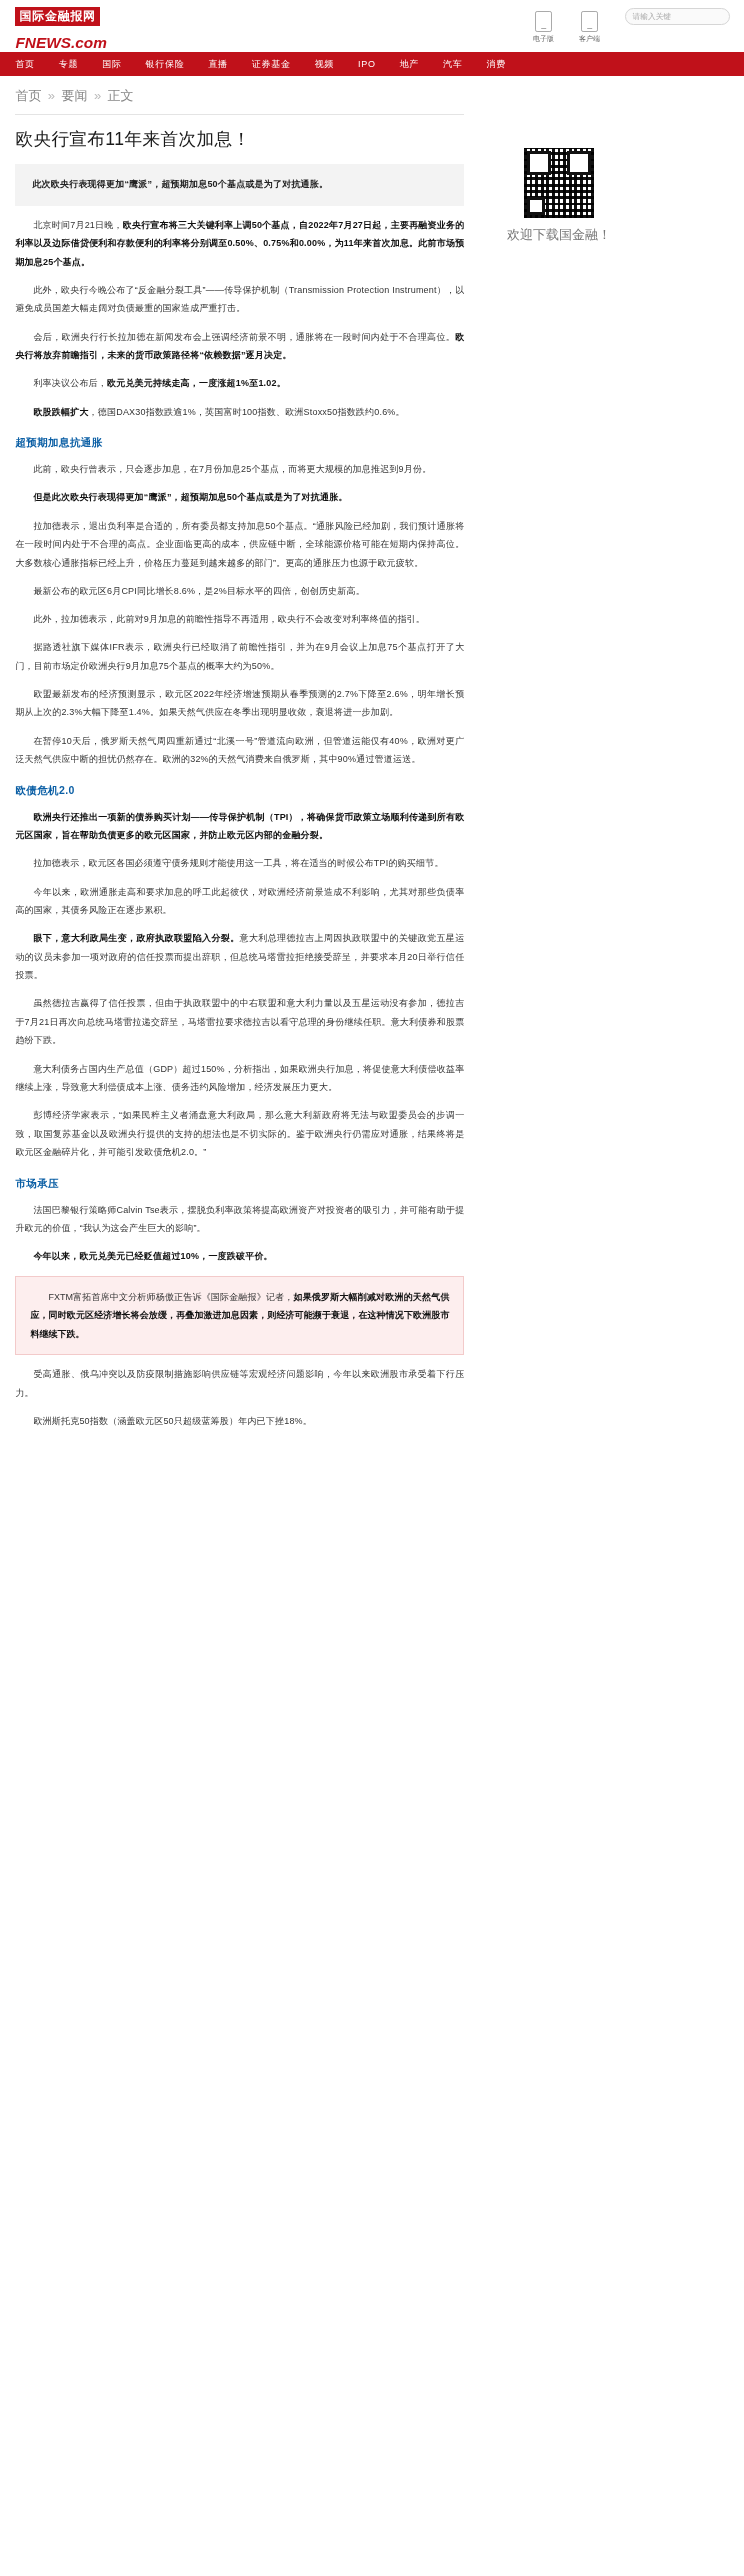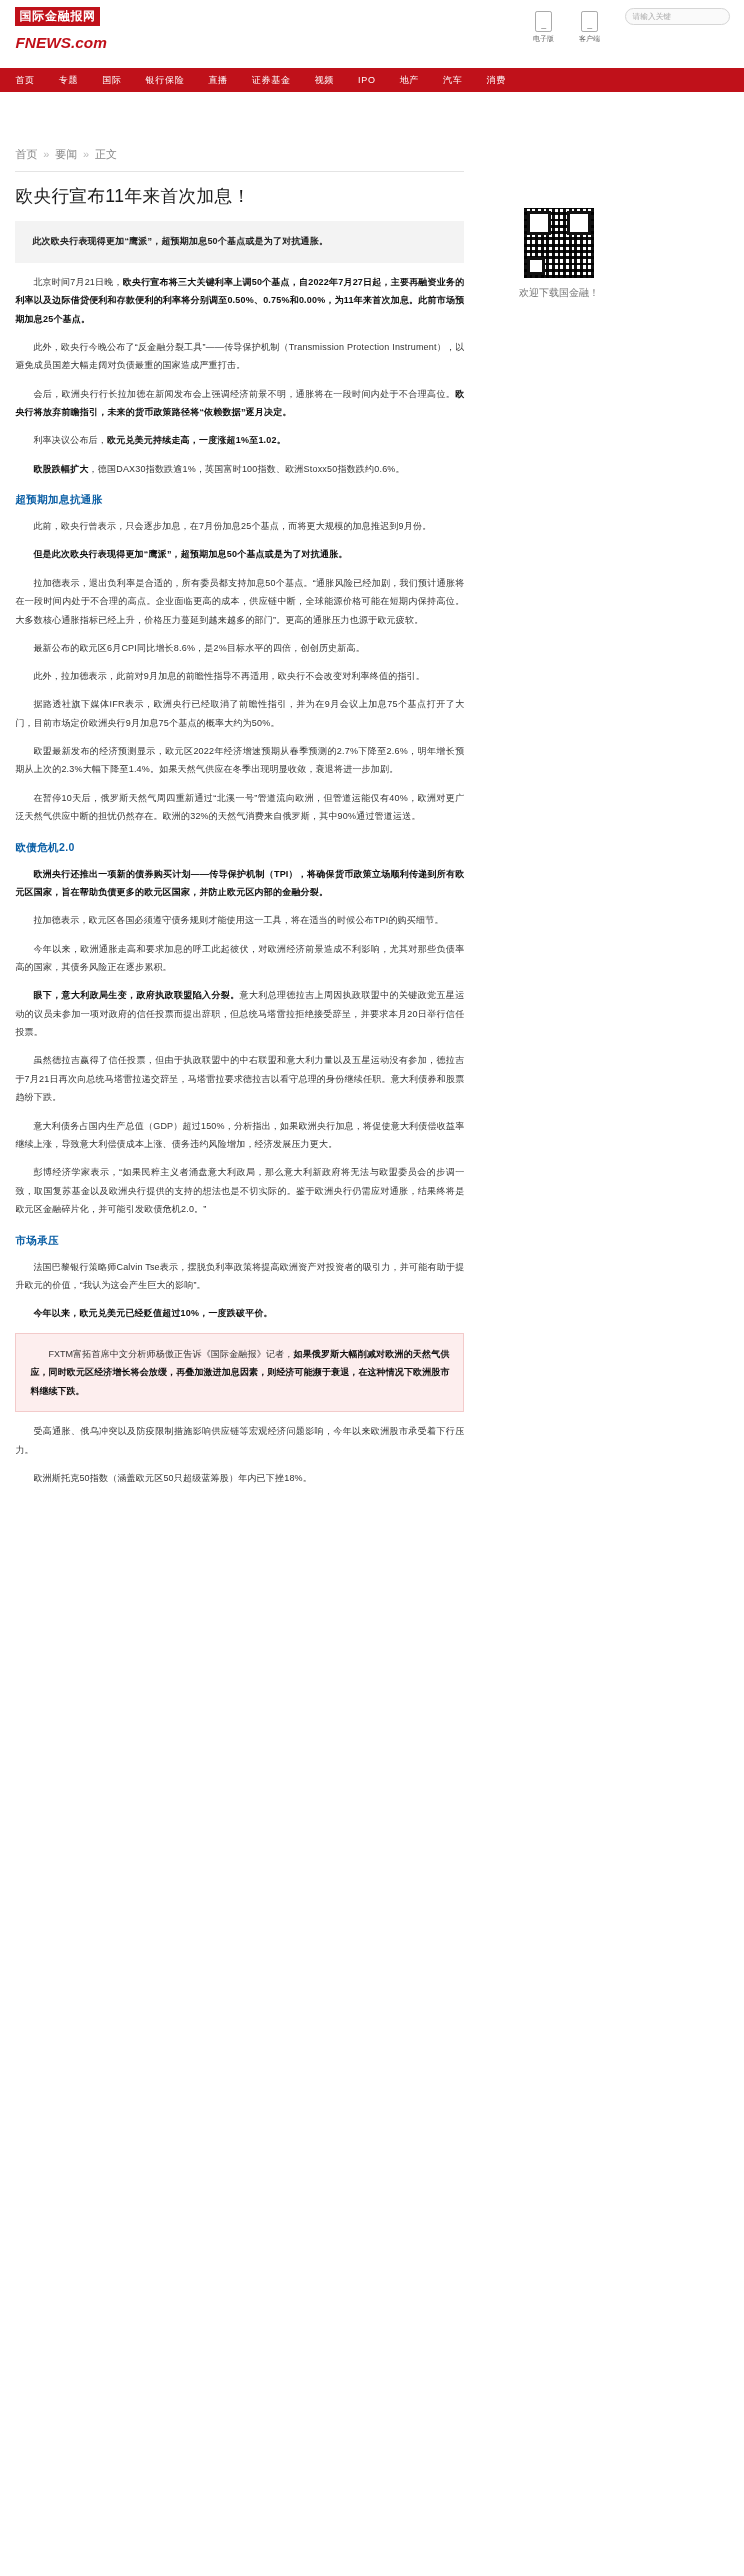--- a/index.html
+++ b/index.html
@@ -15,21 +15,21 @@
     background: #ffffff;
     position: relative;
   }
 
   
   .masthead {
     display: flex;
     align-items: flex-start;
     padding: 7px 15.4px 4.2px 15.4px;
     background: #ffffff;
-    height: 68px;
+    height: 52px;
   }
   .logo-block {
     width: 161px;
   }
   .logo-cn {
     background: #c0111a;
     color: #ffffff;
     font-size: 12px;
     font-weight: bold;
     letter-spacing: 0.7px;
@@ -110,25 +110,24 @@
     position: relative;
     padding: 0 0 14px 0;
     background: #ffffff;
   }
   .inner {
     width: 449px;
     margin: 0 0 0 15.4px;
   }
 
   .breadcrumb {
-    font-size: 11px;
+    font-size: 13px;
     color: #888;
     padding: 11.2px 0 8.4px 0;
     border-bottom: 0;
-    margin-top: 44px;
   }
   .breadcrumb .sep { margin: 0 2.8px; color: #bbb; }
   .breadcrumb a { color: #888; text-decoration: none; }
 
   .hr-thin { border-top: 0.7px solid #e4e4e4; margin: 0 0 0 0; width: 449px; }
 
   .article-title {
     font-size: 17.6px;
     font-weight: normal;
     color: #1a1a1a;
@@ -230,21 +229,21 @@
   .qr::before { top: 2.8px; left: 2.8px; }
   .qr::after { top: 2.8px; right: 2.8px; }
   .qr-corner-bl {
     position: absolute;
     bottom: 2.8px; left: 2.8px;
     width: 18px; height: 18px;
     border: 3.5px solid #111;
     background: #fff;
   }
   .qr-caption {
-    font-size: 10px;
+    font-size: 13px;
     color: #777;
     margin-top: 5.6px;
   }
 </style>
 </head>
 <body>
 
 <div class="page">
 
   <div class="masthead">

